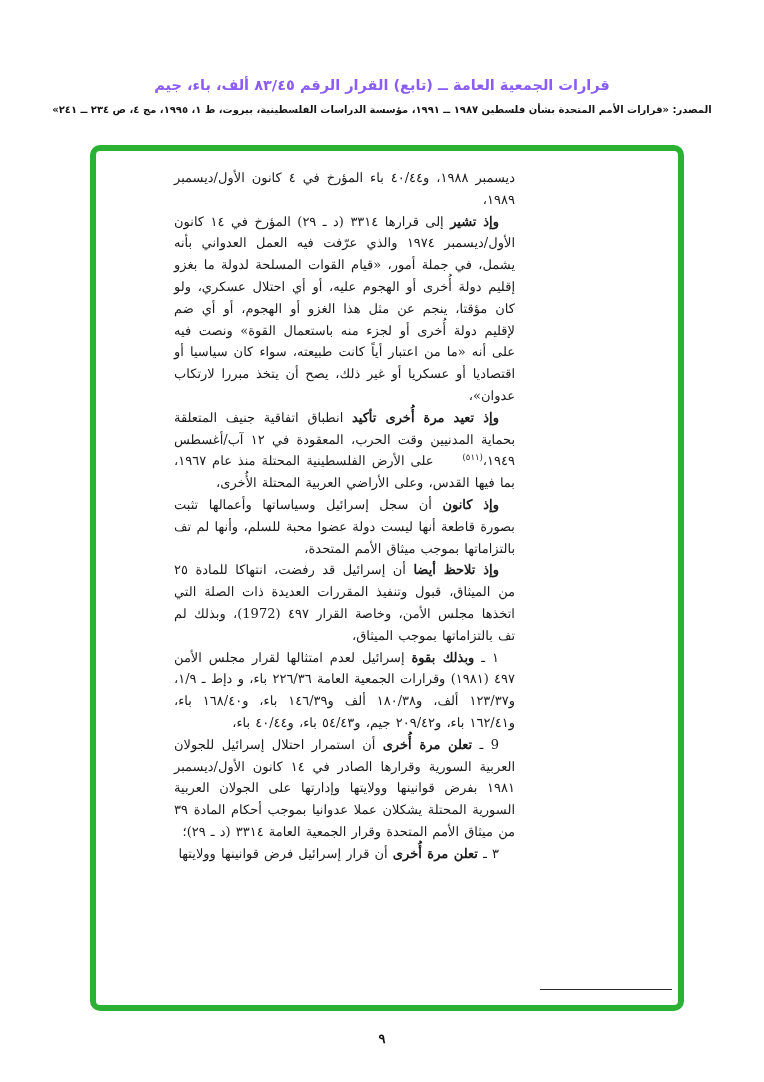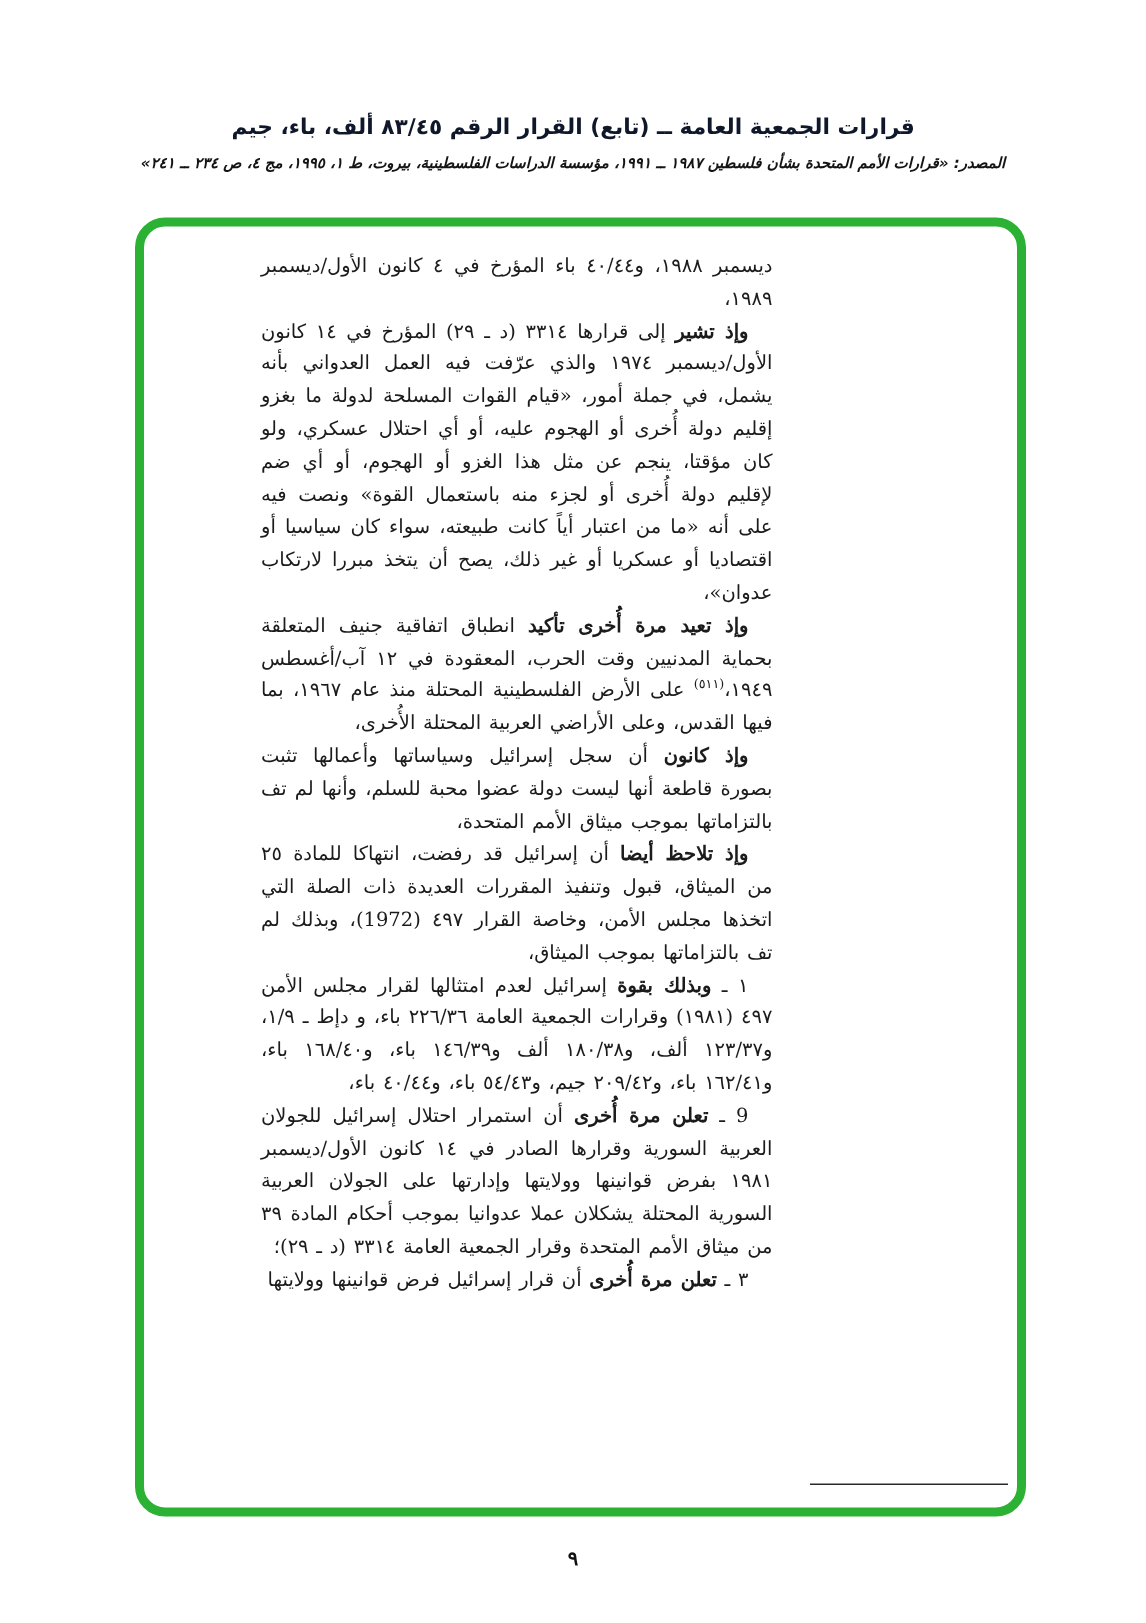--- a/index.html
+++ b/index.html
@@ -8,51 +8,51 @@
     background:#ffffff;
     position:relative;
     font-family:"DejaVu Serif", serif;
     color:#1b1b1b;
     overflow:hidden;
   }
   .hdr{
     position:absolute;top:77px;left:0;right:0;
     direction:rtl;text-align:center;
     font-family:"DejaVu Sans", sans-serif;
-    font-weight:bold;font-size:14.5px;color:#0f172a;
+    font-weight:bold;font-size:14.5px;color:#8b5cf6;
     letter-spacing:0.2px;
   }
   .src{
     position:absolute;top:104px;left:0;right:0;
     direction:rtl;text-align:center;
     font-family:"DejaVu Sans", sans-serif;
-    font-weight:bold;font-size:10px;color:#141414;font-style:italic;
+    font-weight:bold;font-size:10px;color:#141414;
   }
   .frame{
     position:absolute;left:90px;top:145px;
     width:582px;height:854px;
     border:6px solid #2bb234;
-    border-radius:20px;
+    border-radius:10px;
     background:#ffffff;
   }
   .text-col{
     position:absolute;top:16px;right:163px;width:341px;
     direction:rtl;
   }
   .para{
     margin:0;
     text-align:justify;
     font-size:13px;
     line-height:21.8px;
     text-indent:16px;
     word-spacing:1px;
   }
   .para.no-indent{text-indent:0;}
   .lead{font-weight:bold;}
-  .fnref{font-size:8.5px;line-height:0;}
+  .fnref{font-size:8.5px;line-height:0;margin-left:23px;}
   .footnote{
     position:absolute;right:6px;bottom:10px;width:372px;
     direction:rtl;
   }
   .fn-rule{
     width:132px;height:0;
     border-top:1.5px solid #2a2a2a;
     margin-bottom:5px;
   }
   .fn-text{

